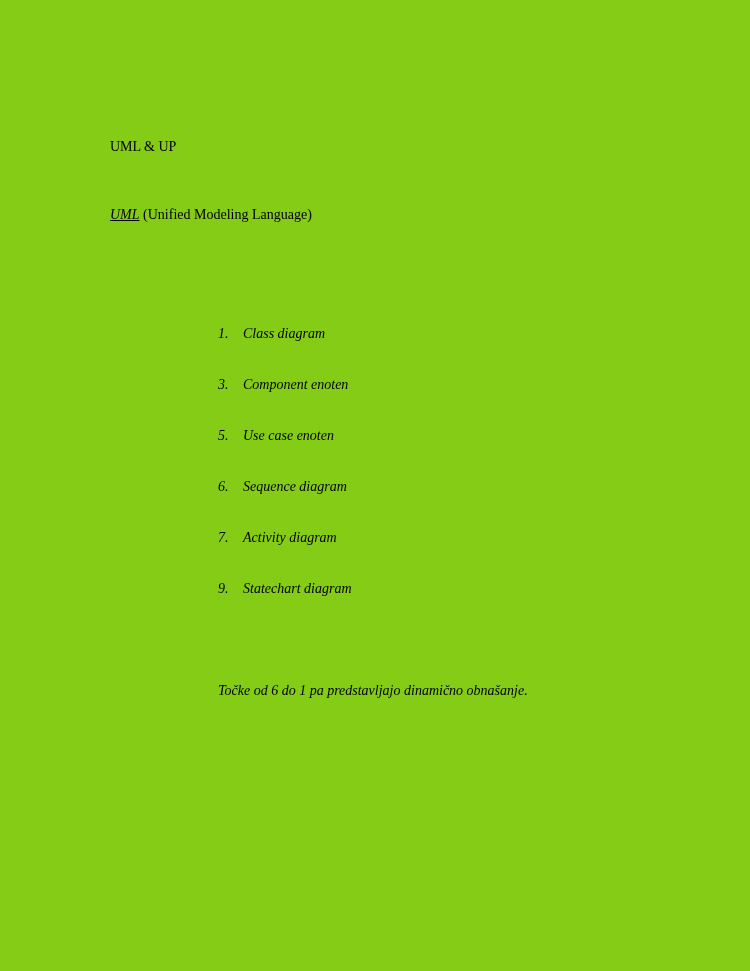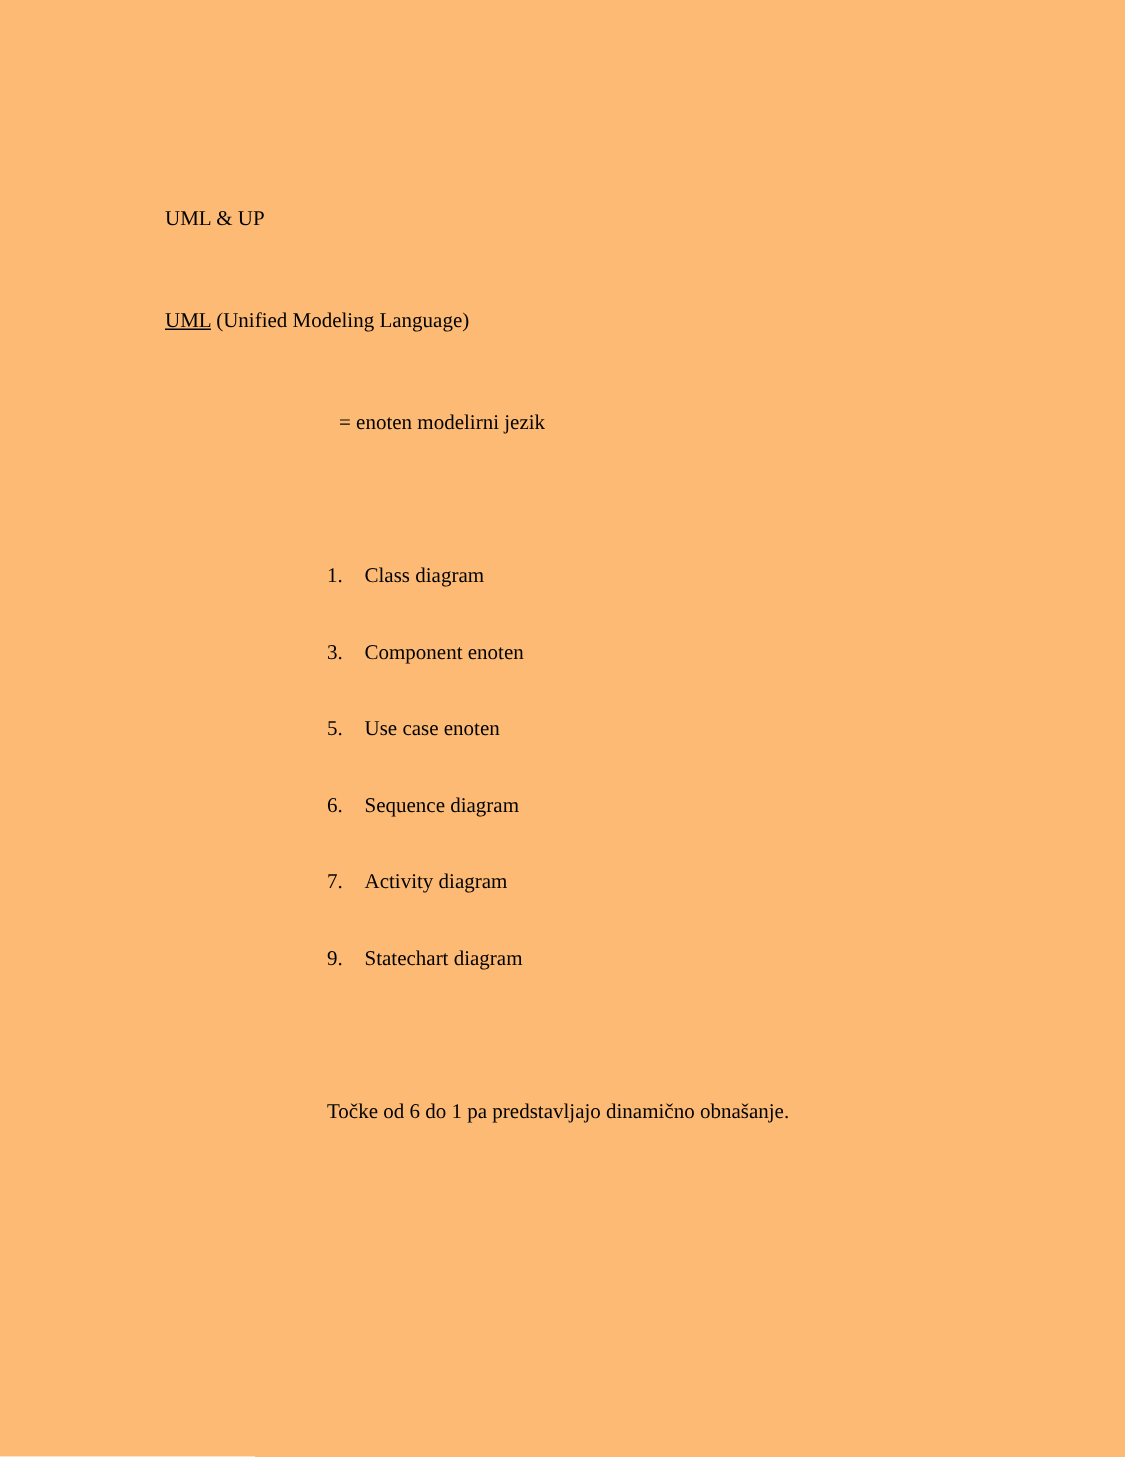--- a/index.html
+++ b/index.html
@@ -1,53 +1,52 @@
 <!DOCTYPE html>
 <html><head>
 <meta charset="utf-8">
 <style>
   * { margin: 0; padding: 0; box-sizing: border-box; }
   html, body { background: #ffffff; }
   .page {
     position: relative;
     width: 750px;
     height: 971px;
-    background: #fdba74;
+    background: #84cc16;
     overflow: hidden;
     font-family: "Liberation Serif", "DejaVu Serif", serif;
     color: #000000;
   }
   .content {
     position: absolute;
     left: 110px;
     top: 87px;
     width: 560px;
     font-size: 14px;
     line-height: 17px;
     white-space: pre;
   }
   .ln { min-height: 17px; }
-  .u { text-decoration: underline; }
+  .u { text-decoration: underline; font-style: italic; }
   
   .ind-eq { margin-left: 116px; }
   
-  .ind-list { margin-left: 108px; }
+  .ind-list { margin-left: 108px; font-style: italic; }
   .num-marker { display: inline-block; width: 25px; }
 </style>
 </head>
 <body>
 
 <div class="page">
   <div class="content">
 
     <p class="ln"><span>UML &amp; UP</span></p>
 
     <p class="ln"><span class="u">UML</span><span> (Unified Modeling Language)</span></p>
 
-    <p class="ln ind-eq">= enoten modelirni jezik</p>
 
     <div>
       <p class="ln ind-list"><span class="num-marker">1.</span><span>Class diagram</span></p>
       <p class="ln ind-list"><span class="num-marker">3.</span><span>Component enoten</span></p>
       <p class="ln ind-list"><span class="num-marker">5.</span><span>Use case enoten</span></p>
       <p class="ln ind-list"><span class="num-marker">6.</span><span>Sequence diagram</span></p>
       <p class="ln ind-list"><span class="num-marker">7.</span><span>Activity diagram</span></p>
       <p class="ln ind-list"><span class="num-marker">9.</span><span>Statechart diagram</span></p>
     </div>
 

